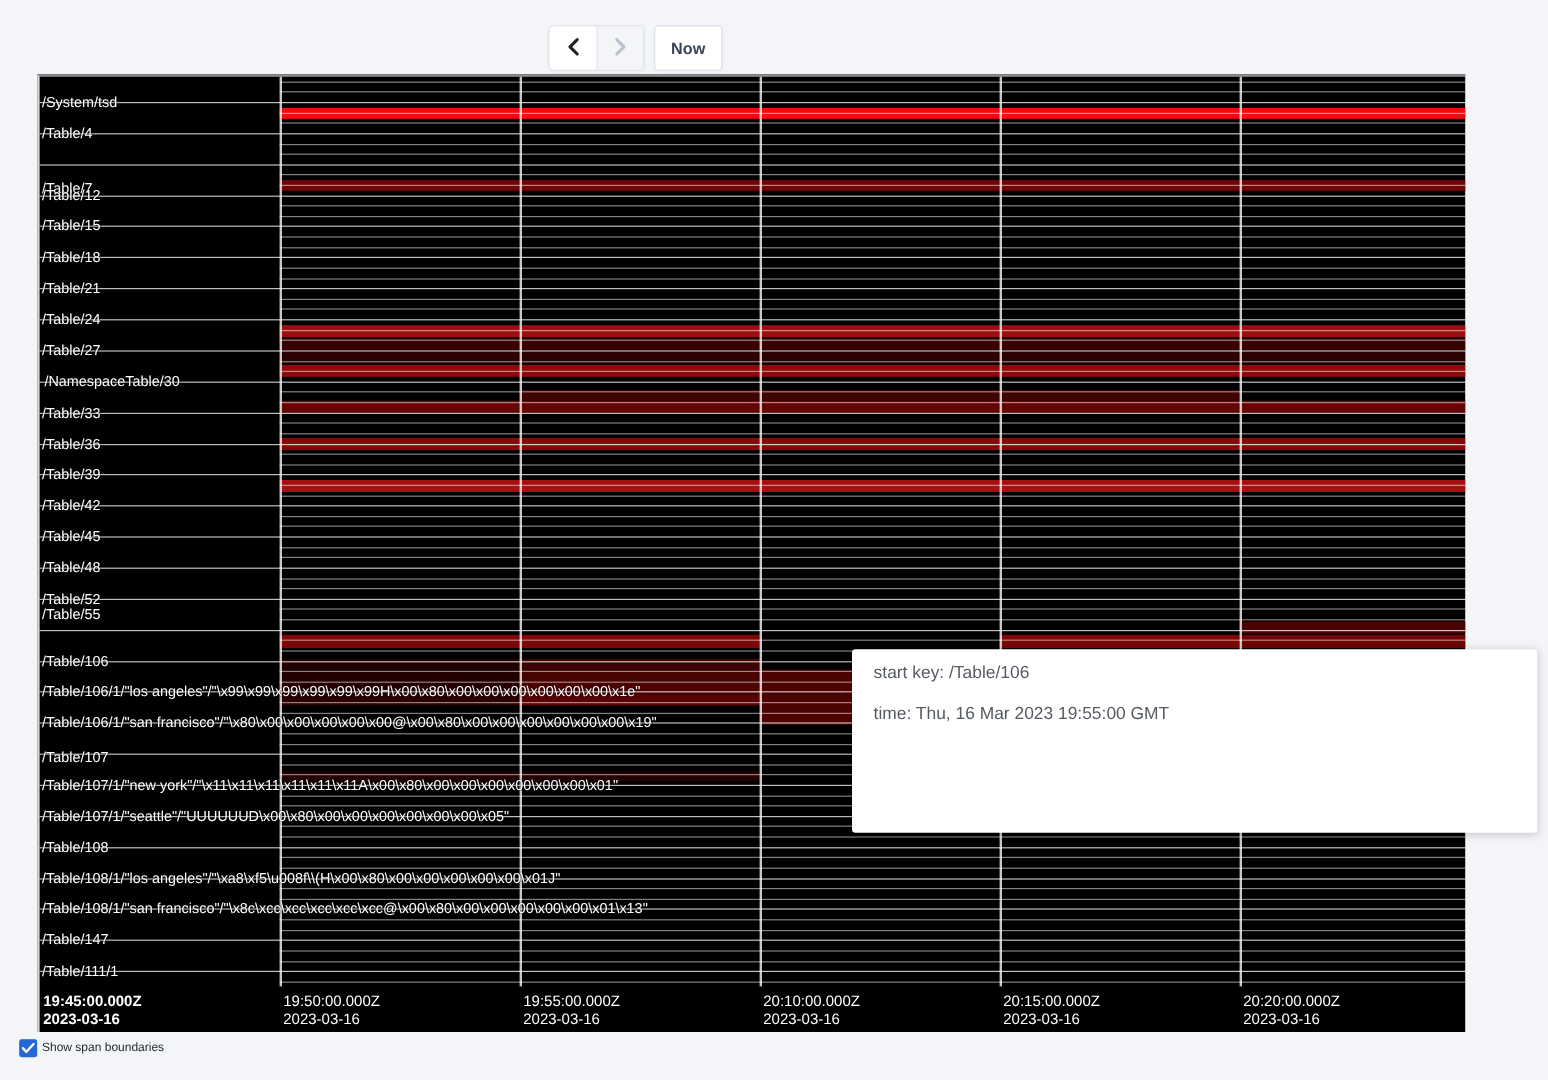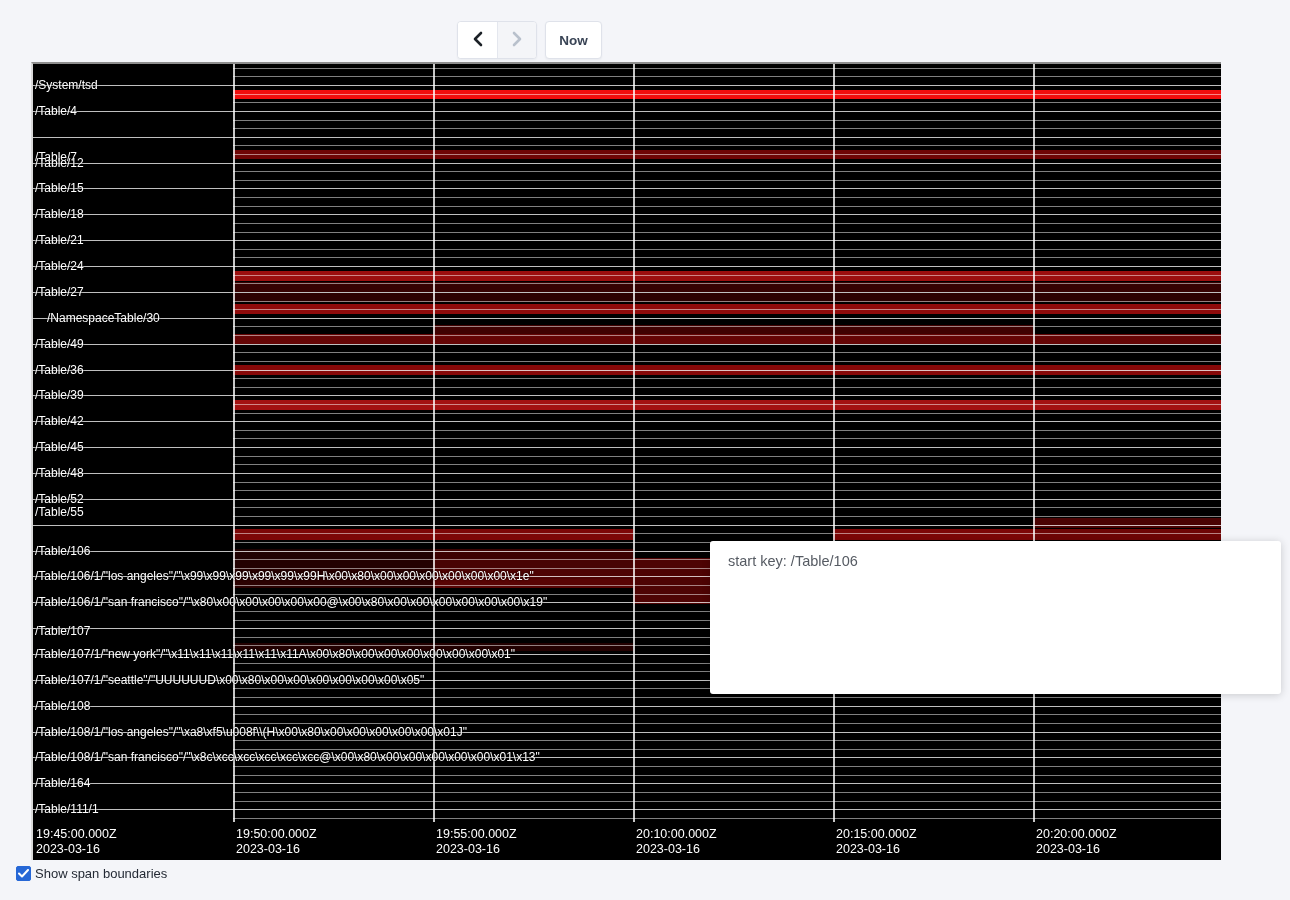--- a/index.html
+++ b/index.html
@@ -61,21 +61,21 @@
 
   
   .footer { position:absolute; left:16px; top:866px; display:flex; align-items:center; }
   .checkbox {
     width:15px; height:15px; border-radius:2px; border:1px solid #9aa3b0; background:#fff;
     display:inline-flex; align-items:center; justify-content:center; cursor:pointer;
   }
   .checkbox.checked { background:#2667d6; border-color:#2667d6; }
   .checkbox svg { display:none; }
   .checkbox.checked svg { display:block; }
-  .checkbox-label { font-size:13px; color:#242a35; margin-left:4px; }
+  .checkbox-label { font-size:10px; color:#242a35; margin-left:4px; }
 </style>
 </head>
 <body>
 
 <div class="toolbar">
   <div class="nav-group">
     <button class="nav-btn prev">
       <span>
         <svg width="11" height="16" viewBox="0 0 11 16">
             <path d="M9 2 L3 8 L9 14" fill="none" stroke="currentColor" stroke-width="2.6" stroke-linecap="round" stroke-linejoin="round"></path>
@@ -213,41 +213,41 @@
     <div class="vline" style="left: 1000px; height: 758px;"></div>
     <div class="row-label" style="left: 2px; top: 15px;">/System/tsd</div>
     <div class="row-label" style="left: 2px; top: 40.9px;">/Table/4</div>
     <div class="row-label" style="left: 2px; top: 66.7px; margin-top: 20px;">/Table/7</div>
     <div class="row-label" style="left: 2px; top: 92.6px;">/Table/12</div>
     <div class="row-label" style="left: 2px; top: 118.4px;">/Table/15</div>
     <div class="row-label" style="left: 2px; top: 144.3px;">/Table/18</div>
     <div class="row-label" style="left: 2px; top: 170.2px;">/Table/21</div>
     <div class="row-label" style="left: 2px; top: 196px;">/Table/24</div>
     <div class="row-label" style="left: 2px; top: 221.9px;">/Table/27</div>
-    <div class="row-label" style="left: 14px; top: 247.8px;">/NamespaceTable/30</div>
-    <div class="row-label" style="left: 2px; top: 273.6px;">/Table/49</div>
+    <div class="row-label" style="left: 4px; top: 247.8px;">/NamespaceTable/30</div>
+    <div class="row-label" style="left: 2px; top: 273.6px;">/Table/33</div>
     <div class="row-label" style="left: 2px; top: 299.5px;">/Table/36</div>
     <div class="row-label" style="left: 2px; top: 325.3px;">/Table/39</div>
     <div class="row-label" style="left: 2px; top: 351.2px;">/Table/42</div>
     <div class="row-label" style="left: 2px; top: 377.1px;">/Table/45</div>
     <div class="row-label" style="left: 2px; top: 402.9px;">/Table/48</div>
     <div class="row-label" style="left: 2px; top: 428.8px;">/Table/52</div>
     <div class="row-label" style="left: 2px; top: 442px;">/Table/55</div>
     <div class="row-label" style="left: 2px; top: 480.5px;">/Table/106</div>
     <div class="row-label" style="left: 2px; top: 506.4px;">/Table/106/1/"los angeles"/"\x99\x99\x99\x99\x99\x99H\x00\x80\x00\x00\x00\x00\x00\x00\x1e"</div>
     <div class="row-label" style="left: 2px; top: 532.2px;">/Table/106/1/"san francisco"/"\x80\x00\x00\x00\x00\x00@\x00\x80\x00\x00\x00\x00\x00\x00\x19"</div>
     <div class="row-label" style="left: 2px; top: 561px;">/Table/107</div>
     <div class="row-label" style="left: 2px; top: 584px;">/Table/107/1/"new york"/"\x11\x11\x11\x11\x11\x11A\x00\x80\x00\x00\x00\x00\x00\x00\x01"</div>
     <div class="row-label" style="left: 2px; top: 609.8px;">/Table/107/1/"seattle"/"UUUUUUD\x00\x80\x00\x00\x00\x00\x00\x00\x05"</div>
     <div class="row-label" style="left: 2px; top: 635.7px;">/Table/108</div>
     <div class="row-label" style="left: 2px; top: 661.6px;">/Table/108/1/"los angeles"/"\xa8\xf5\u008f\\(H\x00\x80\x00\x00\x00\x00\x00\x01J"</div>
     <div class="row-label" style="left: 2px; top: 687.4px;">/Table/108/1/"san francisco"/"\x8c\xcc\xcc\xcc\xcc\xcc@\x00\x80\x00\x00\x00\x00\x00\x01\x13"</div>
-    <div class="row-label" style="left: 2px; top: 713.3px;">/Table/164</div>
+    <div class="row-label" style="left: 2px; top: 713.3px;">/Table/147</div>
     <div class="row-label" style="left: 2px; top: 739.1px;">/Table/111/1</div>
-    <div class="axis-tick" style="left: 3px; top: 763px;">
+    <div class="axis-tick" style="left: 3px; top: 763px; font-weight: bold;">
       <div>19:45:00.000Z</div>
       <div>2023-03-16</div>
     </div>
     <div class="axis-tick" style="left: 203px; top: 763px;">
       <div>19:50:00.000Z</div>
       <div>2023-03-16</div>
     </div>
     <div class="axis-tick" style="left: 403px; top: 763px;">
       <div>19:55:00.000Z</div>
       <div>2023-03-16</div>
@@ -261,20 +261,21 @@
       <div>2023-03-16</div>
     </div>
     <div class="axis-tick" style="left: 1003px; top: 763px;">
       <div>20:20:00.000Z</div>
       <div>2023-03-16</div>
     </div>
   </div>
 
 <div class="tooltip">
   <p>start key: /Table/106</p>
+  <p>time: Thu, 16 Mar 2023 19:55:00 GMT</p>
 </div>
 
 <div class="footer">
   <span class="checkbox checked" id="span-checkbox">
     <span>
       <svg width="11" height="9" viewBox="0 0 11 9">
           <path d="M1 4.5 L4 7.5 L10 1" fill="none" stroke="#fff" stroke-width="2" stroke-linecap="round" stroke-linejoin="round"></path>
         </svg>
     </span>
   </span>

